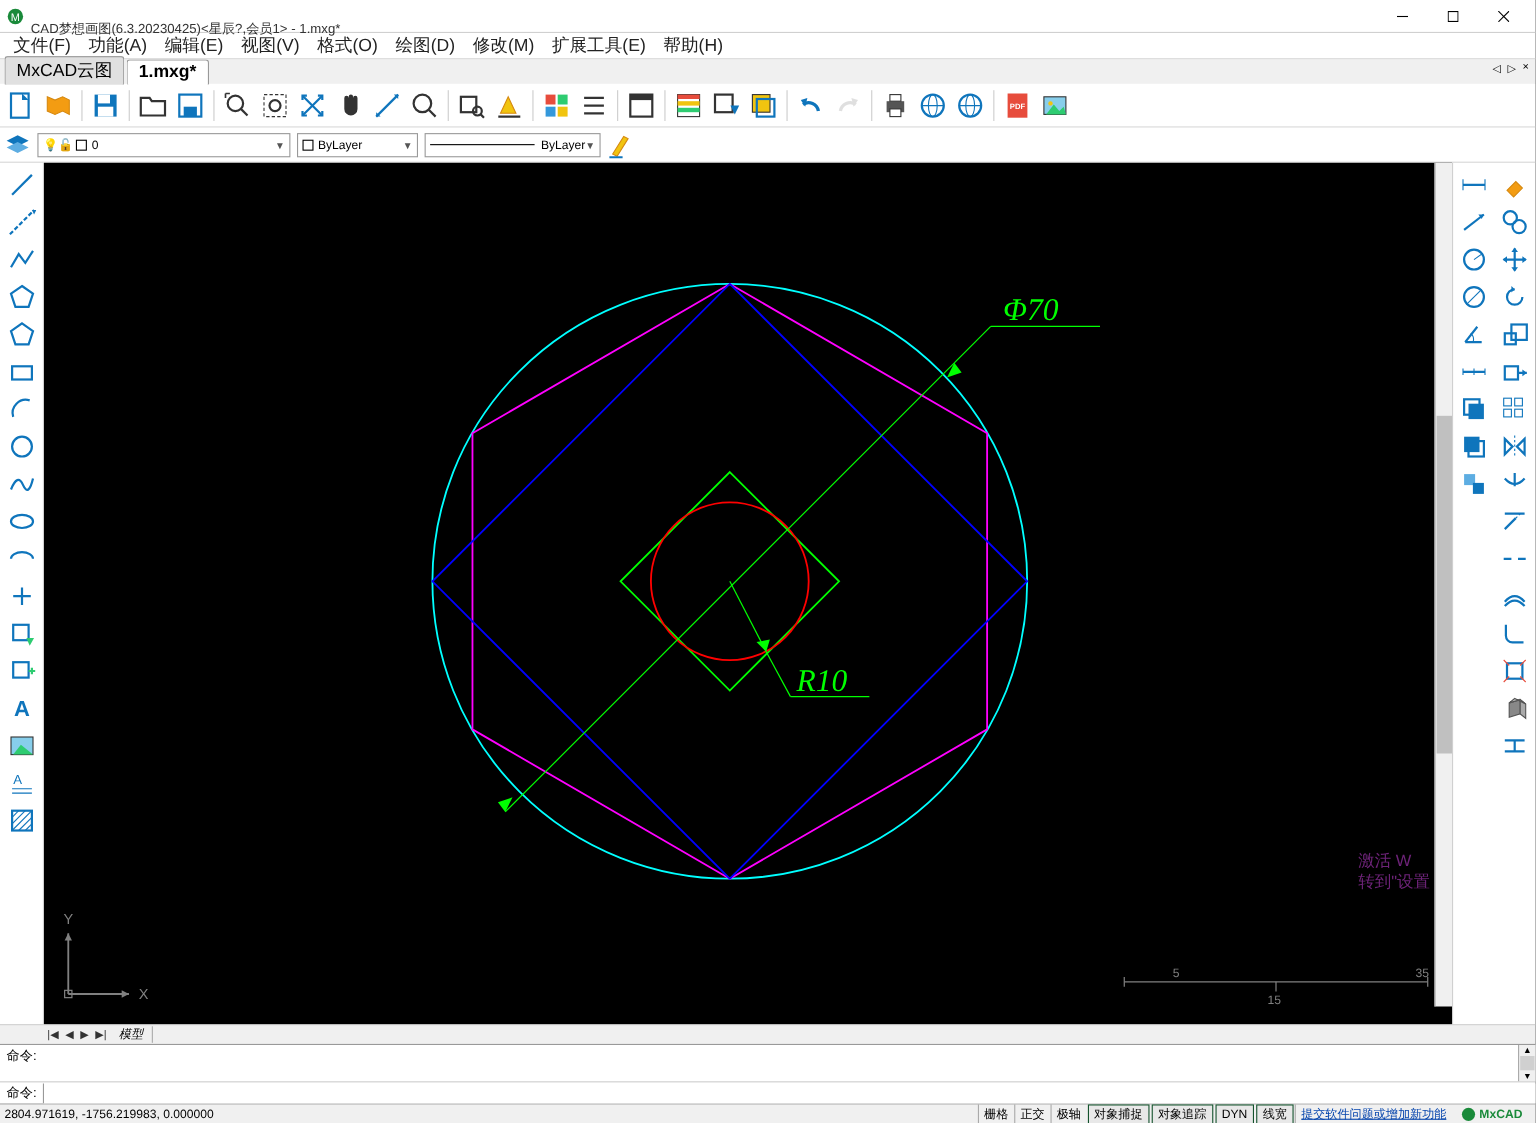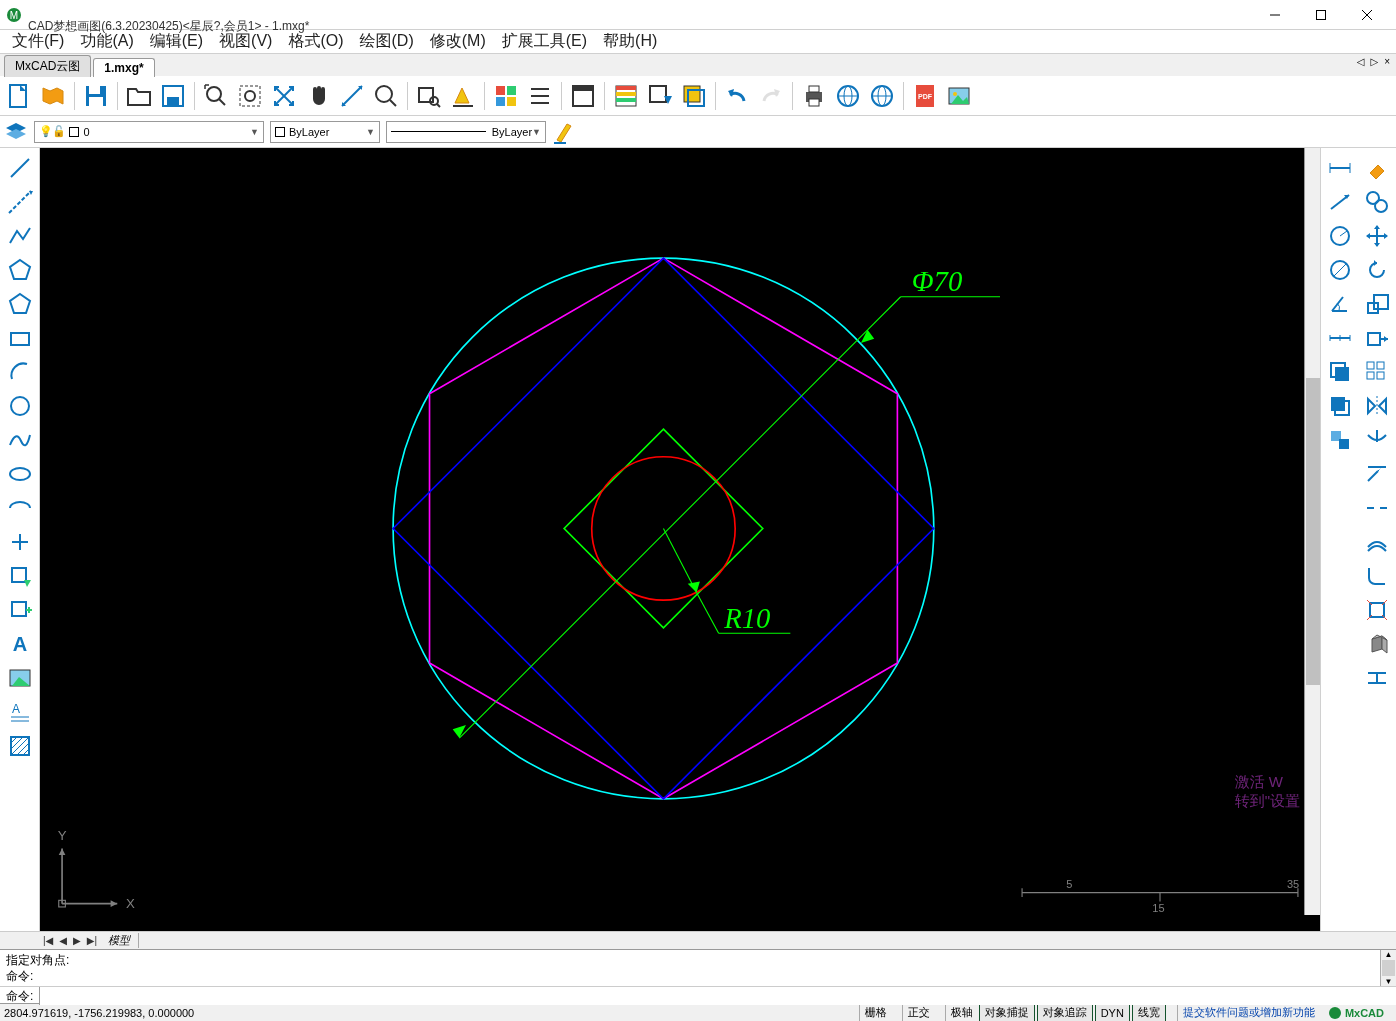--- a/index.html
+++ b/index.html
@@ -9,21 +9,21 @@
 .titlebar .app-icon { width: 16px; height: 16px; margin-right: 6px; }
 .titlebar .title { flex: 1; color: #333; font-size: 12px; margin-top: 23px; }
 .win-controls { display: flex; gap: 0; }
 .win-controls div { width: 46px; height: 30px; display: flex; align-items: center; justify-content: center; cursor: pointer; }
 .win-controls svg { width: 10px; height: 10px; }
 
 .menubar { height: 24px; background: #fff; display: flex; align-items: center; padding: 0 4px; border-bottom: 1px solid #d0d0d0; }
 .menubar .menu-item { padding: 16px 8px; cursor: pointer; font-size: 16px; color: #222; }
 
 .doctabs { height: 22px; background: #f0f0f0; display: flex; align-items: flex-end; padding: 0 4px; position: relative; }
-.doctabs .tab { padding: 2px 10px; border: 1px solid #999; border-bottom: none; background: #e0e0e0; margin-right: 2px; font-size: 12px; cursor: pointer; border-radius: 3px 3px 0 0; position: relative; top: 1px; }
+.doctabs .tab { padding: 2px 10px; border: 1px solid #999; border-bottom: none; background: #e0e0e0; margin-right: 2px; font-size: 16px; cursor: pointer; border-radius: 3px 3px 0 0; position: relative; top: 1px; }
 .doctabs .tab.active { background: #fff; font-weight: bold; }
 .doctabs .nav-right { position: absolute; right: 4px; top: 2px; display: flex; gap: 2px; }
 .doctabs .nav-right span { font-size: 10px; cursor: pointer; padding: 0 2px; }
 
 .toolbar { height: 40px; background: #fff; display: flex; align-items: center; padding: 2px 4px; gap: 4px; border-bottom: 1px solid #d0d0d0; }
 .toolbar .tool-btn { width: 30px; height: 30px; display: flex; align-items: center; justify-content: center; cursor: pointer; }
 .toolbar .sep { width: 1px; height: 28px; background: #ccc; margin: 0 2px; }
 
 .layerbar { height: 32px; background: #fff; display: flex; align-items: center; padding: 2px 4px; gap: 6px; border-bottom: 1px solid #d0d0d0; }
 .layerbar .layer-icon { width: 24px; height: 24px; display: flex; align-items: center; justify-content: center; }
@@ -54,21 +54,21 @@
 .command-area { height: 54px; background: #fff; border-top: 1px solid #999; display: flex; flex-direction: column; }
 .command-history { flex: 1; padding: 2px 6px; font-size: 12px; overflow: hidden; }
 .command-history .line { line-height: 16px; }
 .command-input-row { display: flex; align-items: center; border-top: 1px solid #ccc; height: 20px; }
 .command-input-row .prompt { padding: 0 6px; font-size: 12px; }
 .command-input-row input { flex: 1; border: none; outline: none; height: 18px; font-size: 12px; border-left: 1px solid #999; padding-left: 4px; }
 
 .statusbar { height: 18px; background: #f0f0f0; border-top: 1px solid #999; display: flex; align-items: center; font-size: 11px; padding: 0 4px; }
 .statusbar .coords { flex: 0 0 auto; padding-right: 20px; }
 .statusbar .spacer { flex: 1; }
-.statusbar .sbtn { padding: 0 5px; border-left: 1px solid #aaa; cursor: pointer; height: 18px; display: flex; align-items: center; margin-left: 10px; }
+.statusbar .sbtn { padding: 0 5px; border-left: 1px solid #aaa; cursor: pointer; height: 18px; display: flex; align-items: center; }
 .statusbar .sbtn.boxed { border: 1px solid #14532d; background: #e8e8e8; margin: 0 1px; }
 .statusbar .brand { padding: 0 8px; color: #1a8a3a; font-weight: bold; display: flex; align-items: center; gap: 3px; }
 
 .dim-text { font-family: serif; font-style: italic; font-size: 26px; fill: #00ff00; }
 .ucs-label { fill: #808080; font-size: 12px; }
 .ruler-text { fill: #808080; font-size: 10px; }
 .watermark { position: absolute; right: 20px; bottom: 120px; color: #d946ef; font-size: 15px; pointer-events: none; opacity:0.5;}
 .cmd-scroll { width: 16px; background: #f0f0f0; border-left: 1px solid #aaa; display: flex; flex-direction: column; }
 </style>
 </head>
@@ -677,21 +677,20 @@
   <span class="arrow">|◀</span>
   <span class="arrow">◀</span>
   <span class="arrow">▶</span>
   <span class="arrow">▶|</span>
   <span class="mtab">模型</span>
 </div>
 
 <div class="command-area" style="position:relative">
   <div style="display:flex;flex:1">
     <div class="command-history" style="flex:1">
-      <div class="line">指定对角点:</div>
       <div class="line">命令:</div>
     </div>
     <div class="cmd-scroll">
       <div style="font-size:8px;text-align:center">▲</div>
       <div style="flex:1;background:#d0d0d0;margin:1px"></div>
       <div style="font-size:8px;text-align:center">▼</div>
     </div>
   </div>
   <div class="command-input-row">
     <span class="prompt">命令:</span>
@@ -702,20 +701,20 @@
 <div class="statusbar">
   <div class="coords">2804.971619,  -1756.219983,  0.000000</div>
   <div class="spacer"></div>
   <div class="sbtn">栅格</div>
   <div class="sbtn">正交</div>
   <div class="sbtn">极轴</div>
   <div class="sbtn boxed">对象捕捉</div>
   <div class="sbtn boxed">对象追踪</div>
   <div class="sbtn boxed">DYN</div>
   <div class="sbtn boxed">线宽</div>
-  <div class="sbtn" style="color:#0645ad;">提交软件问题或增加新功能</div>
+  <div class="sbtn" style="color:#0645ad;text-decoration:underline">提交软件问题或增加新功能</div>
   <div class="brand">
     <svg width="14" height="14">
         <circle cx="7" cy="7" r="6" fill="#1a8a3a"></circle>
       </svg>
     <span>MxCAD</span>
   </div>
 </div>
 
 </body></html>

